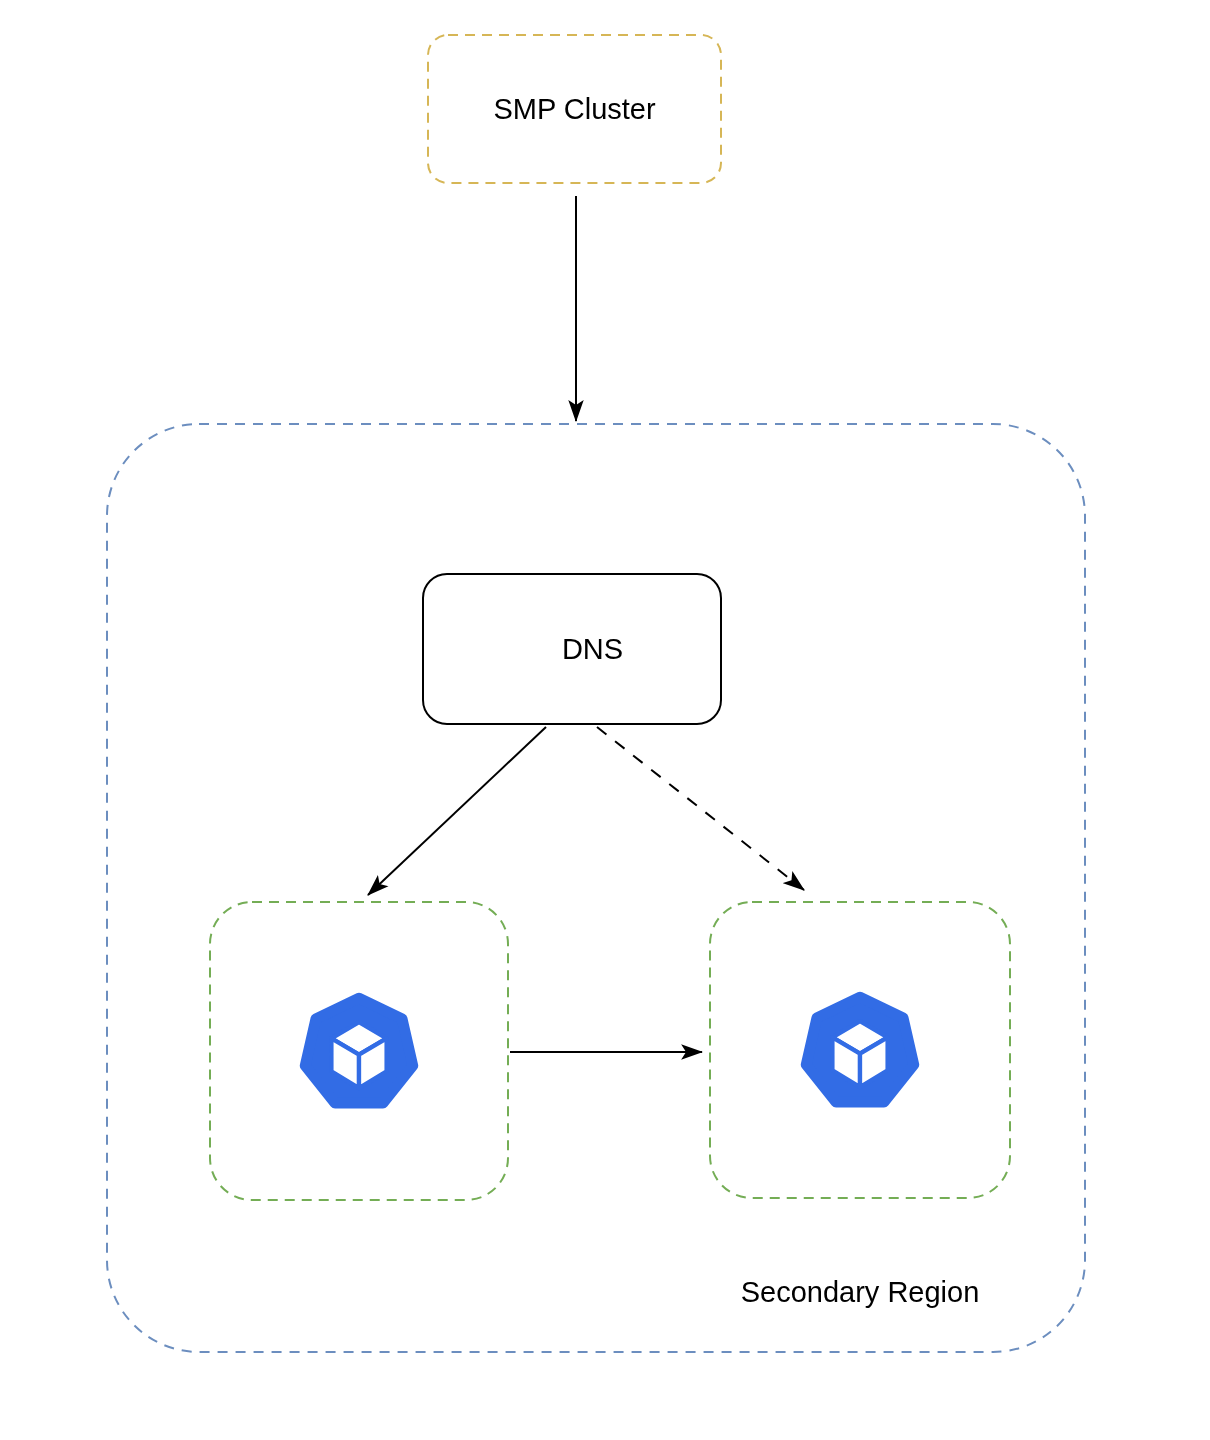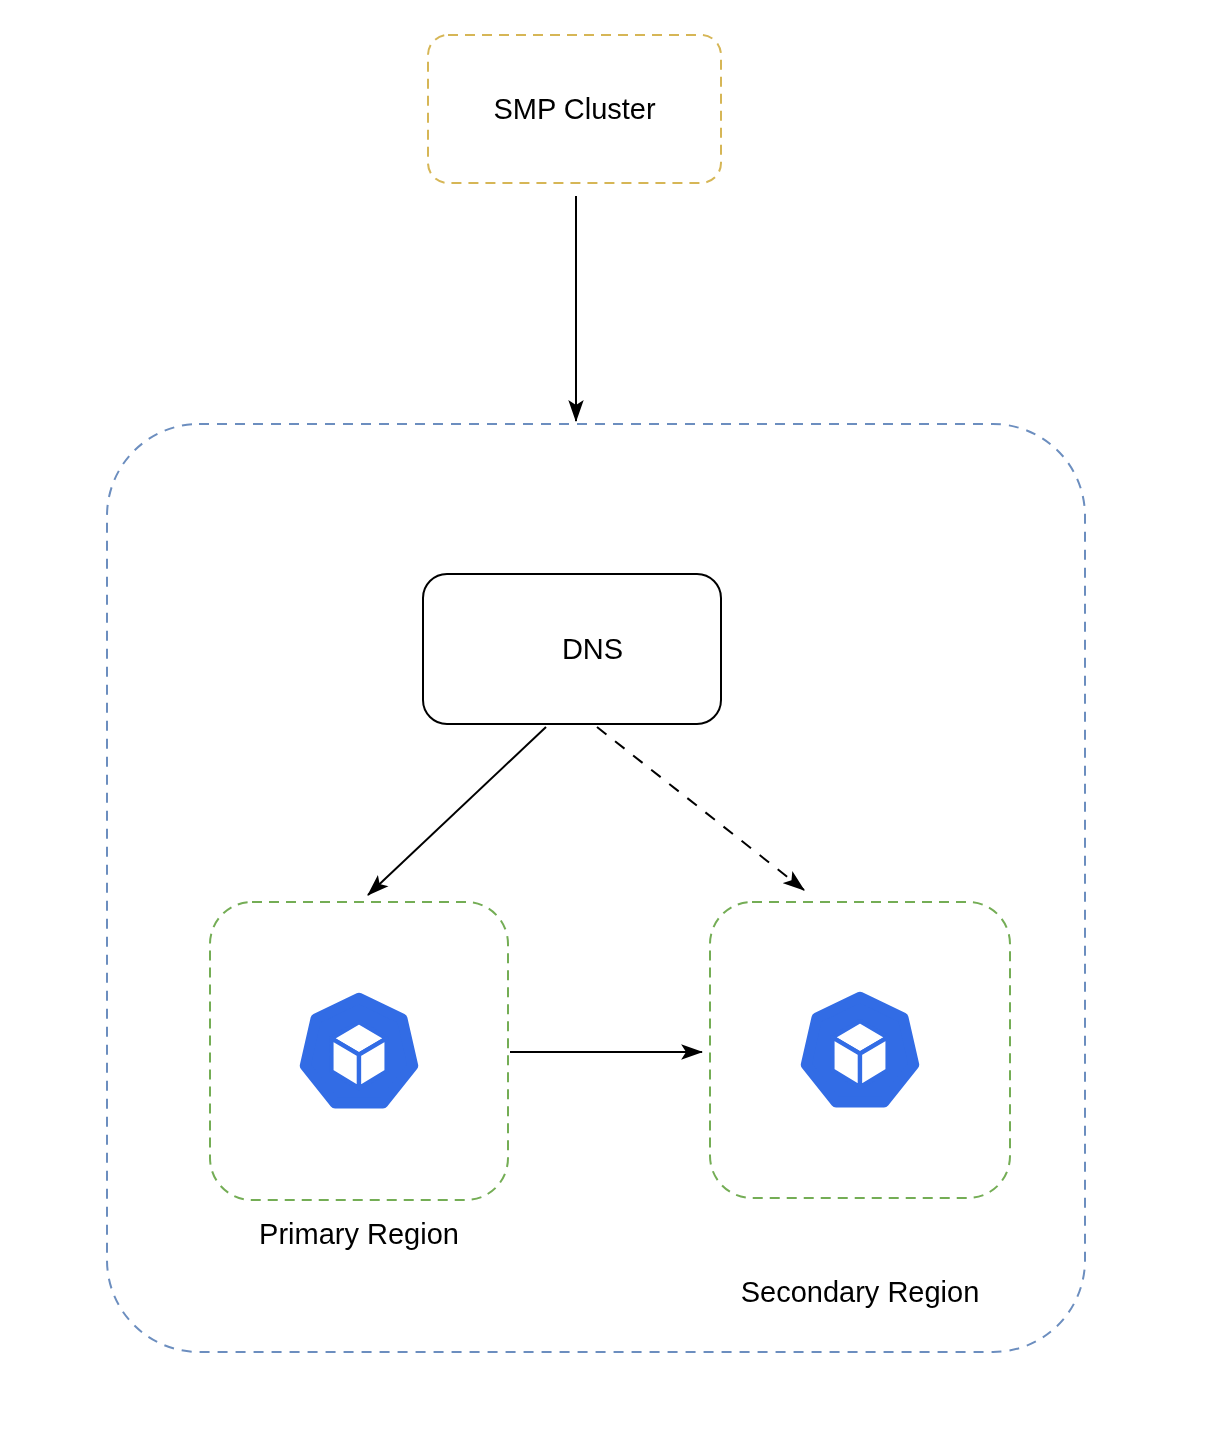--- a/index.html
+++ b/index.html
@@ -77,17 +77,16 @@
       <polygon class="pod-face" points="50,26 73,39.5 50,53 27,39.5"></polygon>
       <polygon class="pod-face" points="27,39.5 50,53 50,81 27,67"></polygon>
       <polygon class="pod-face" points="73,39.5 73,67 50,81 50,53"></polygon>
     </g>
   </svg>
 
   <div class="node-label lbl-smp">SMP Cluster</div>
 
   <div class="node-label lbl-dns">DNS</div>
 
-  <div class="node-label lbl-primary">Primary Region</div>
 
   <div class="node-label lbl-secondary">Secondary Region</div>
 
 </div>
 
 </body></html>

